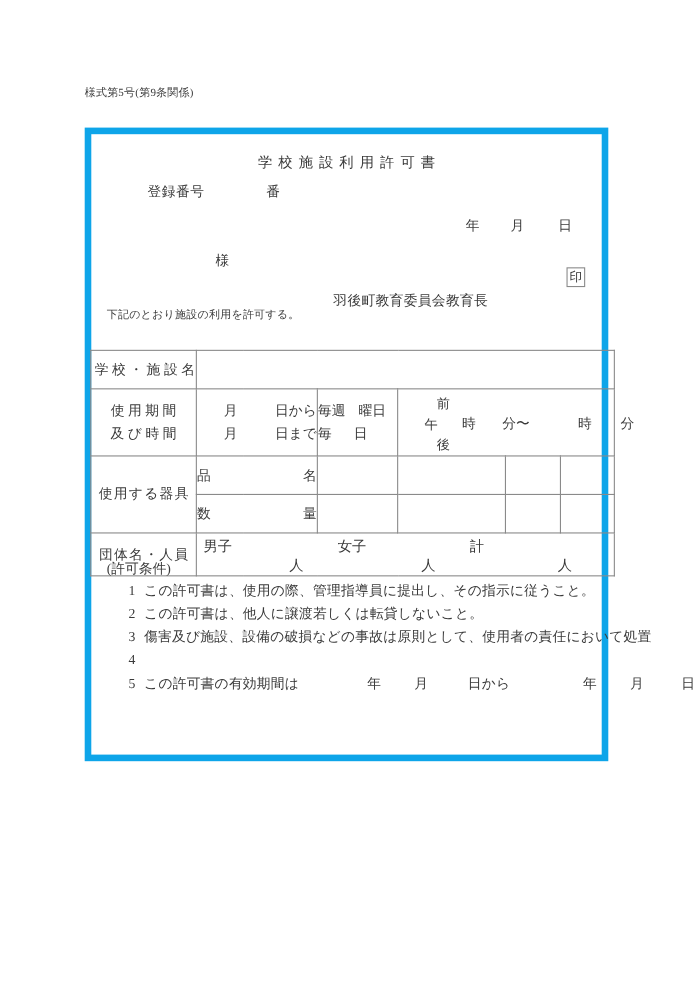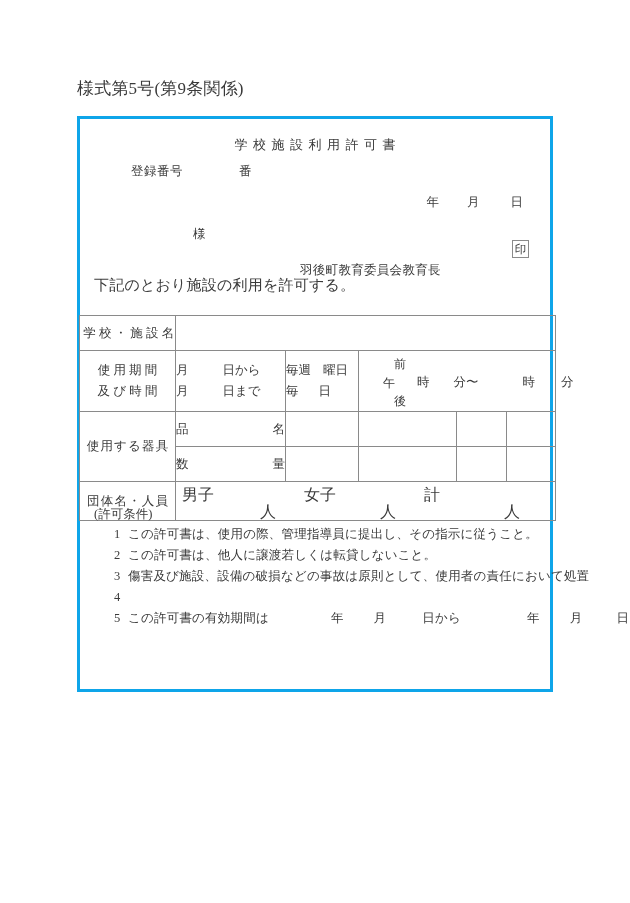--- a/index.html
+++ b/index.html
@@ -21,33 +21,33 @@
     width: 630px;
     height: 903px;
     background: #fff;
   }
 
   
   .form-no {
     position: absolute;
     left: 77px;
     top: 77px;
-    font-size: 17px;
+    font-size: 10px;
     letter-spacing: 0.2px;
     white-space: nowrap;
   }
 
   
   .frame {
     position: absolute;
     left: 77px;
     top: 116px;
     width: 476px;
     height: 576px;
-    border: 3px solid #0ea5e9;
+    border: 6px solid #0ea5e9;
     box-sizing: border-box;
   }
 
   
   .header-block {
     position: absolute;
     left: 0; top: 0;
     width: 100%;
     height: 196px;
   }
@@ -111,21 +111,21 @@
     border: 1px solid #8a8a8a;
     font-size: 11.5px;
     line-height: 17px;
     text-align: center;
     box-sizing: border-box;
   }
   .permit-line {
     position: absolute;
     left: 14px;
     top: 157px;
-    font-size: 15px;
+    font-size: 10px;
     letter-spacing: 0.2px;
     white-space: nowrap;
   }
 
   
   .grid {
     position: absolute;
     left: -1px;
     top: 196px;
     width: 476px;
@@ -151,20 +151,21 @@
     text-indent: 1.2px;
   }
   .two-line {
     line-height: 1.65;
   }
 
   
   .dates-cell {
     padding: 3px 10px 3px 0;
     line-height: 1.7;
+    text-align: right;
     white-space: nowrap;
   }
   .dates-cell .mo { margin-right: 34px; }
   .week-cell {
     padding: 3px 0 3px 8px;
     line-height: 1.7;
     white-space: nowrap;
   }
   .week-cell .wk1 .a { margin-right: 12px; }
   .week-cell .wk2 .a { margin-right: 20px; }
@@ -208,21 +209,21 @@
   }
   .kigu-sub .a { float: left; }
   .kigu-sub .b { float: right; }
 
   
   .group-cell { padding: 0; height: 38px; }
   .group-wrap {
     position: relative;
     height: 38px;
     white-space: nowrap;
-    font-size: 16px;
+    font-size: 13px;
   }
   .g-lab   { position: absolute; top: 3px; }
   .g-unit  { position: absolute; top: 20px; }
   .g-m-lab { left: 6px; }
   .g-m-uni { left: 84px; }
   .g-f-lab { left: 128px; }
   .g-f-uni { left: 204px; }
   .g-t-lab { left: 248px; }
   .g-t-uni { left: 328px; }
 

